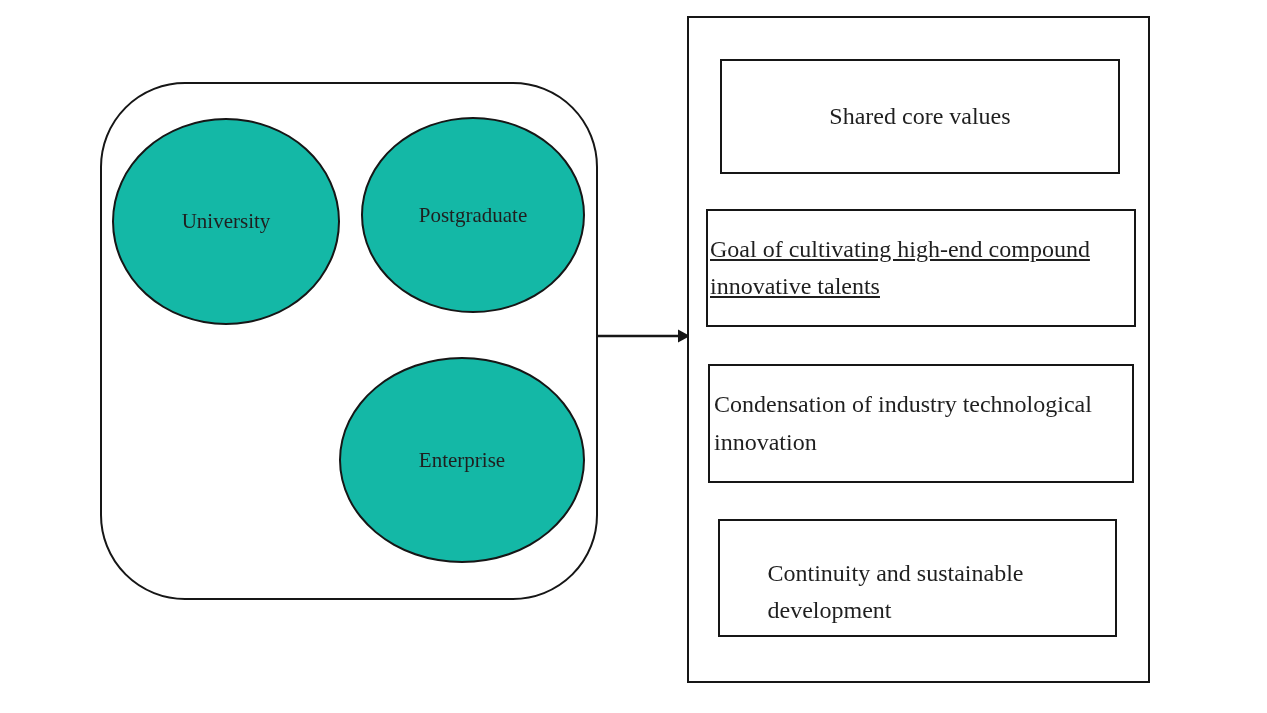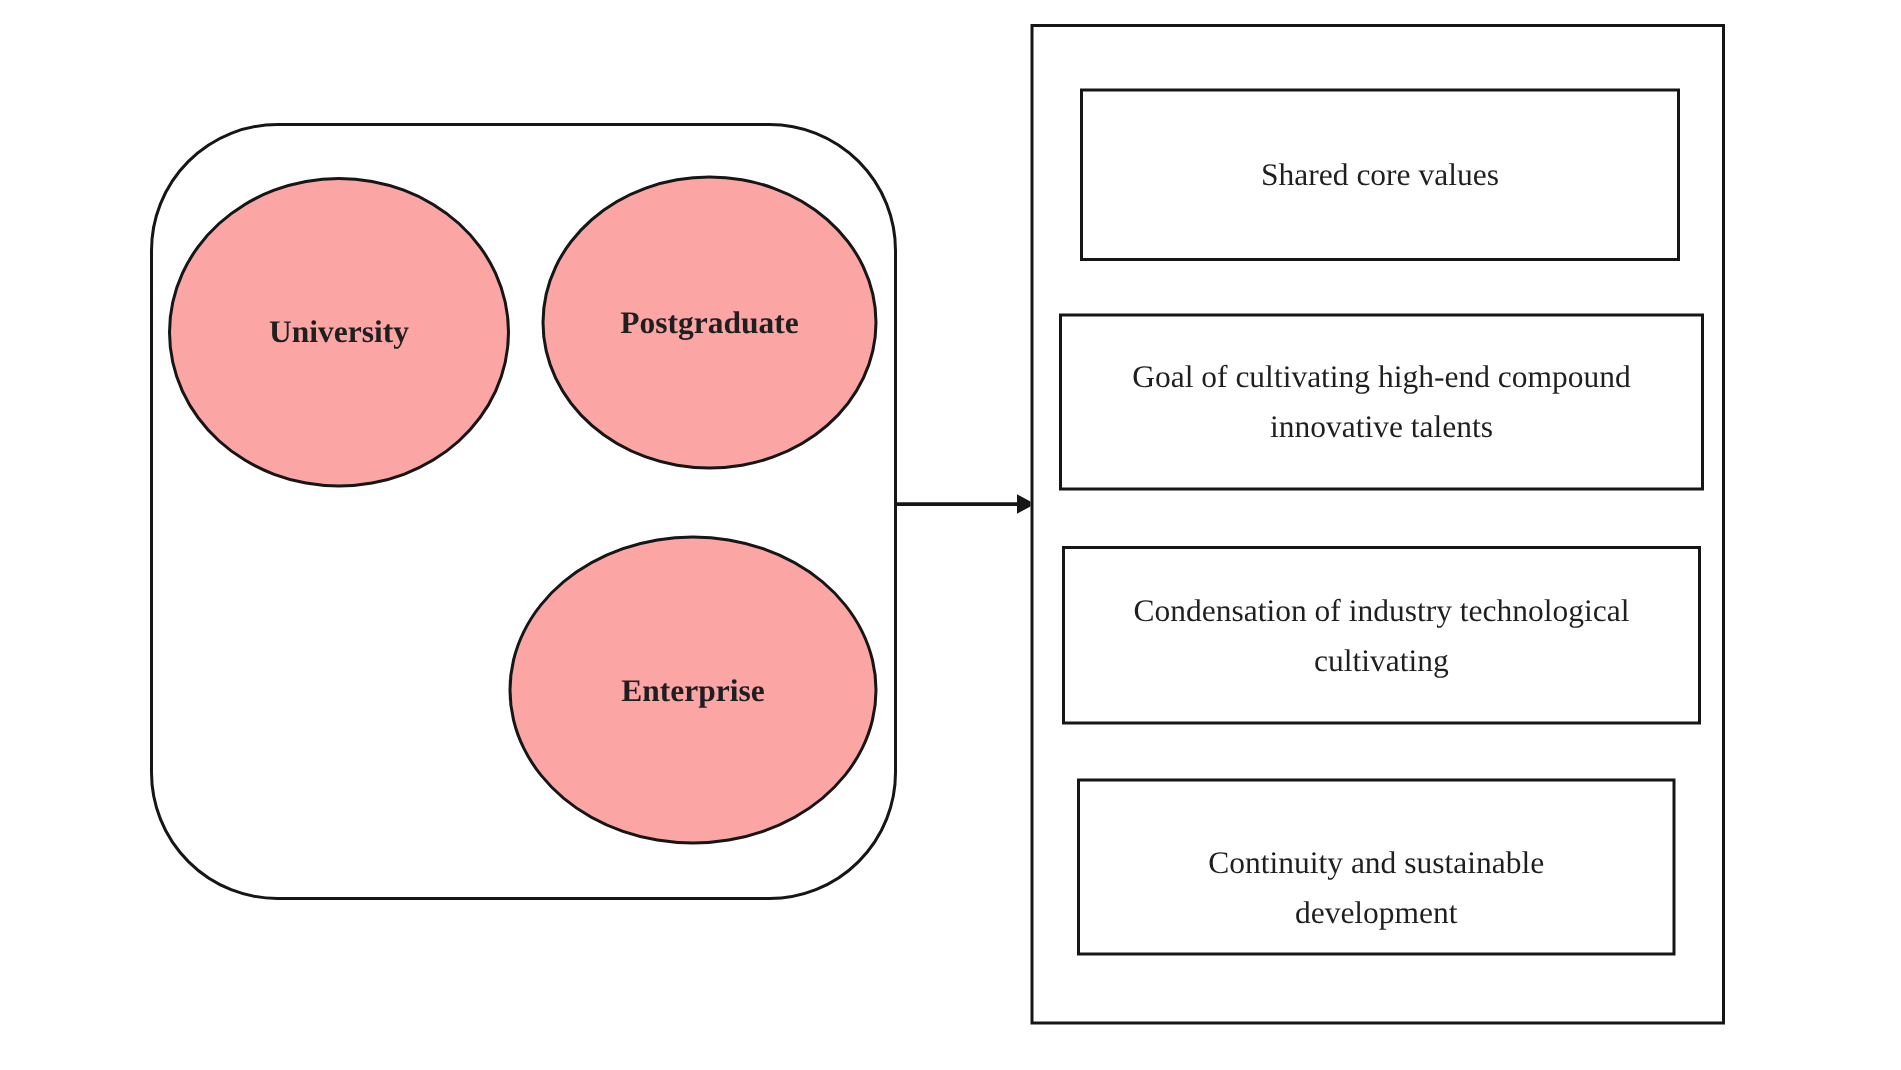--- a/index.html
+++ b/index.html
@@ -30,22 +30,21 @@
   .ellipse {
     position: absolute;
     border: 2px solid #161616;
     border-radius: 50%;
     box-sizing: border-box;
     display: flex;
     align-items: center;
     justify-content: center;
     text-align: center;
     font-size: 21px;
-    background: #fca5a5;
-    font-weight: bold;
+    background: #14b8a6;
   }
   .ellipse-university   { left: 112px; top: 118px; width: 228px; height: 207px; }
   .ellipse-postgraduate { left: 361px; top: 117px; width: 224px; height: 196px; text-align: right; }
   .ellipse-team         { left: 115px; top: 359px; width: 212px; height: 202px; }
   .ellipse-enterprise   { left: 339px; top: 357px; width: 246px; height: 206px; }
   .arrow-svg {
     position: absolute;
     left: 596px;
     top: 326px;
     width: 94px;
@@ -61,27 +60,27 @@
     box-sizing: border-box;
     background: #ffffff;
   }
   .outcome-box {
     position: absolute;
     border: 2px solid #161616;
     box-sizing: border-box;
     display: flex;
     align-items: center;
     justify-content: center;
-    text-align: center;
-    font-size: 21px;
+    text-align: left;
+    font-size: 24px;
     line-height: 1.55;
     background: #ffffff;
   }
   .outcome-box-1 { left: 31px; top: 41px;  width: 400px; height: 115px; }
-  .outcome-box-2 { left: 17px; top: 191px; width: 430px; height: 118px; }
+  .outcome-box-2 { left: 17px; top: 191px; width: 430px; height: 118px; text-decoration: underline; }
   .outcome-box-3 { left: 19px; top: 346px; width: 426px; height: 119px; }
   .outcome-box-4 { left: 29px; top: 501px; width: 399px; height: 118px; }
   .outcome-box-2 .box-text { max-width: 422px; }
   .outcome-box-3 .box-text { max-width: 414px; }
   .outcome-box-4 .box-text { max-width: 300px; margin-top: 28px; }
   .box-text { display: inline-block; }
 </style>
 </head>
 <body>
 
@@ -111,21 +110,21 @@
 
     <div class="outcome-box outcome-box-1">
       <span class="box-text">Shared core values</span>
     </div>
 
     <div class="outcome-box outcome-box-2">
       <span class="box-text">Goal of cultivating high-end compound innovative talents</span>
     </div>
 
     <div class="outcome-box outcome-box-3">
-      <span class="box-text">Condensation of industry technological cultivating</span>
+      <span class="box-text">Condensation of industry technological innovation</span>
     </div>
 
     <div class="outcome-box outcome-box-4">
       <span class="box-text">Continuity and sustainable development</span>
     </div>
 
   </div>
 
 </div>
 

